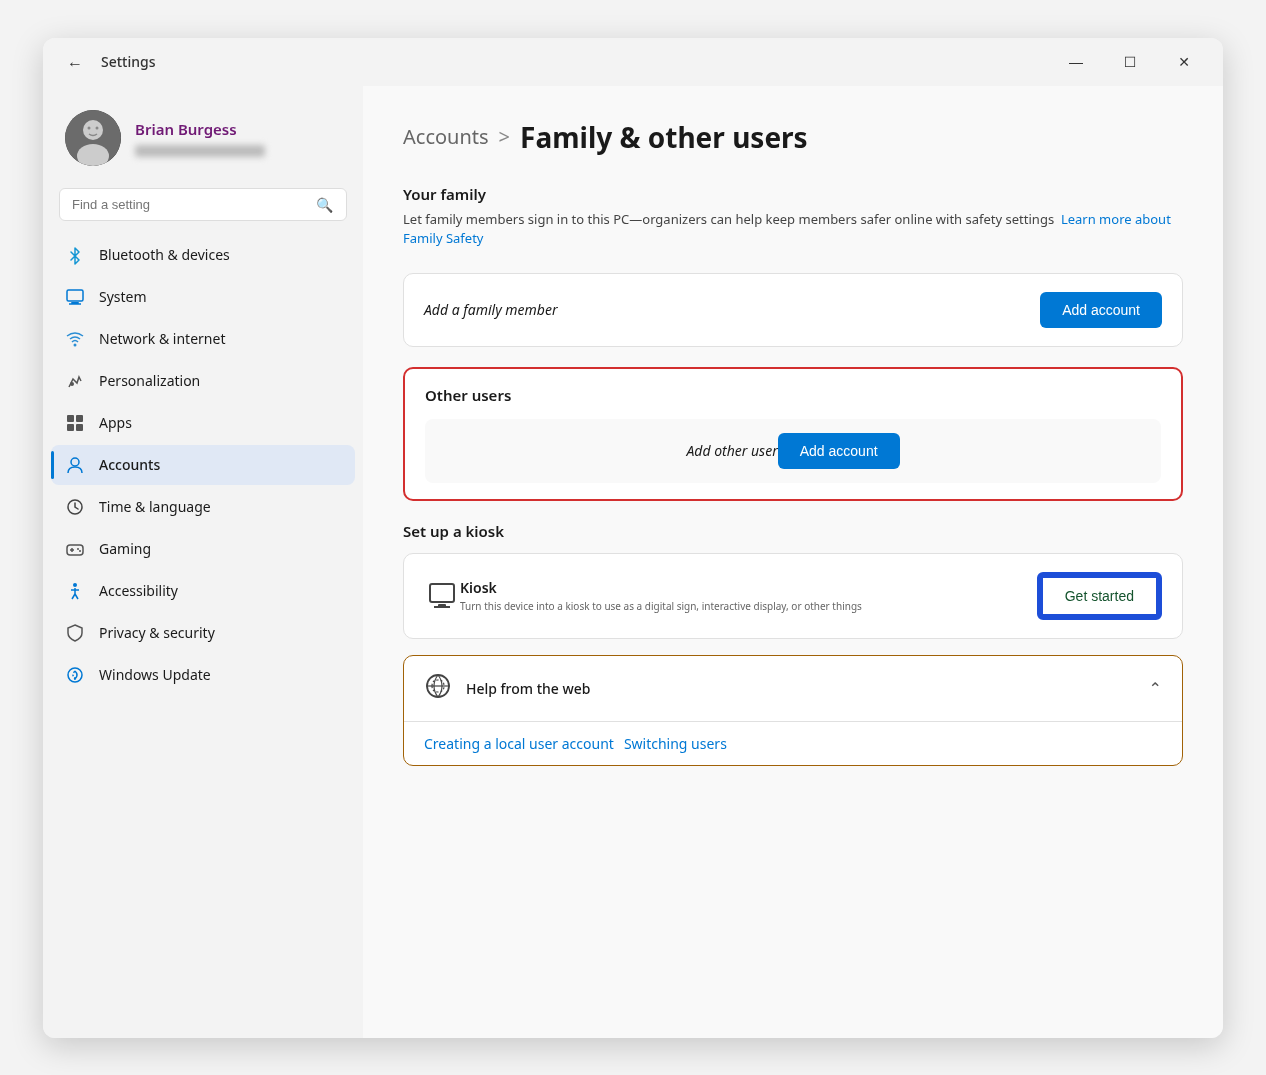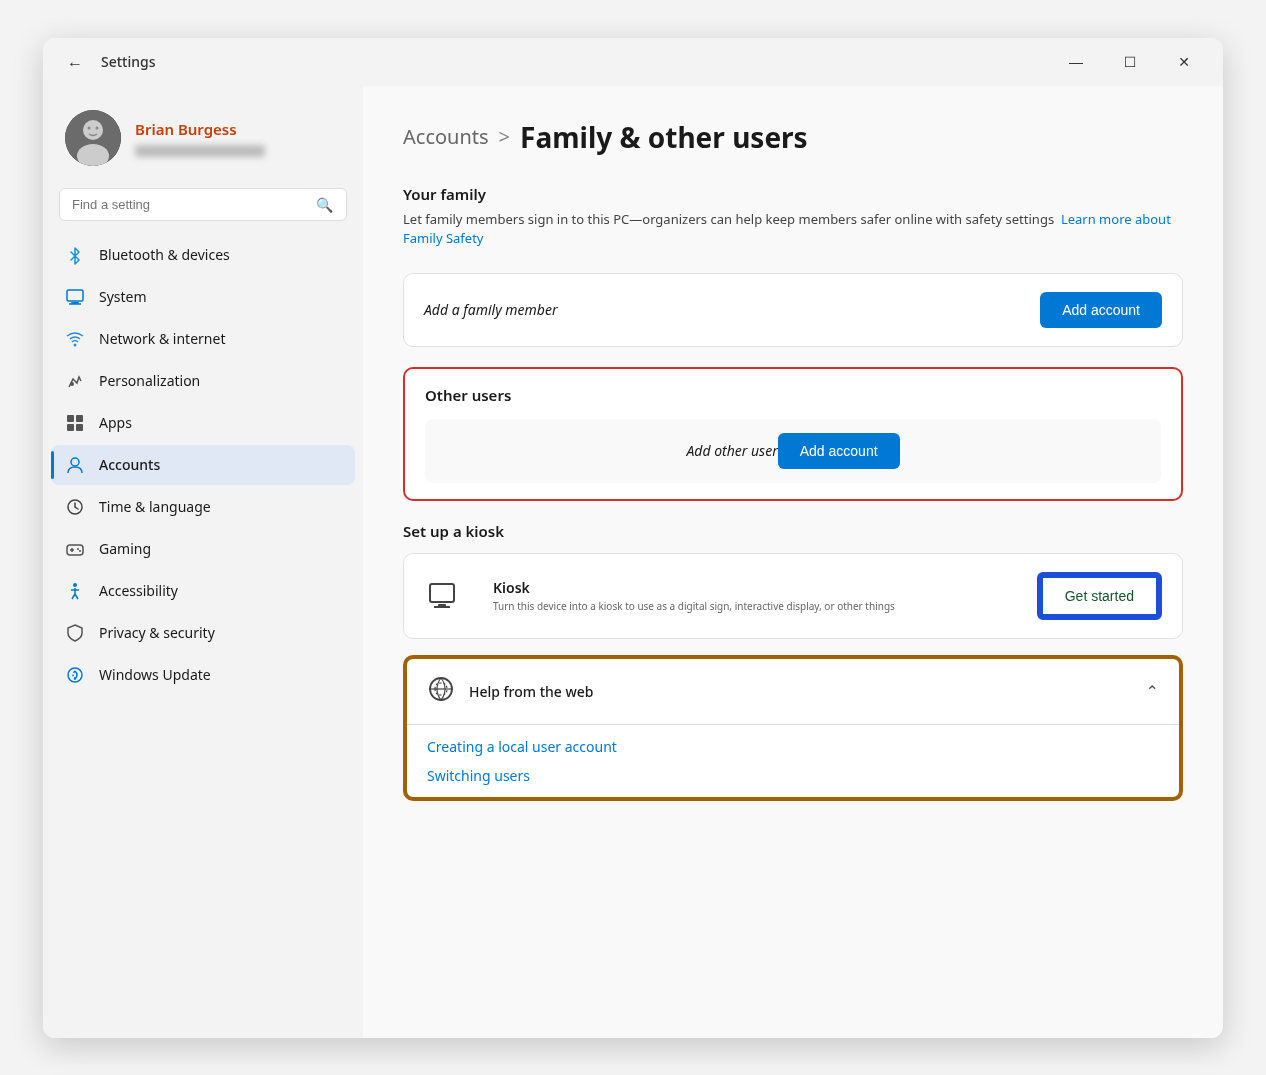--- a/index.html
+++ b/index.html
@@ -102,21 +102,21 @@
       color: #ccc;
     }
     .user-info {
       display: flex;
       flex-direction: column;
       gap: 6px;
     }
     .user-name {
       font-size: 15px;
       font-weight: 600;
-      color: #c2410c;
+      color: #701a75;
     }
     .user-email-blur {
       width: 130px;
       height: 12px;
       background: #bbb;
       border-radius: 3px;
       filter: blur(3px);
     }
     .search-box {
       display: flex;
@@ -282,59 +282,58 @@
     }
     .kiosk-card {
       background: white;
       border-radius: 10px;
       border: 1px solid #e0e0e0;
       margin-bottom: 16px;
     }
     .kiosk-row {
       display: flex;
       align-items: center;
-      gap: 33px;
+      gap: 0;
       padding: 18px 20px;
     }
     .kiosk-icon {
       width: 36px;
       height: 36px;
       display: flex;
       align-items: center;
       justify-content: center;
       color: #444;
       flex-shrink: 0;
     }
     .kiosk-info { flex: 1; }
     .kiosk-info-title { font-size: 14px; font-weight: 600; color: #1a1a1a; }
     .kiosk-info-desc { font-size: 10px; color: #666; margin-top: 2px; line-height: 1.4; }
 
     .help-card {
       background: white;
       border-radius: 10px;
-      border: 4px solid #a16207;
+      border: 1px solid #a16207;
       margin-bottom: 16px;
     }
     .help-header {
       display: flex;
       align-items: center;
       justify-content: space-between;
       padding: 16px 20px;
       cursor: pointer;
     }
     .help-header-left {
       display: flex;
       align-items: center;
       gap: 14px;
     }
     .help-links {
       border-top: 1px solid #e0e0e0;
       padding: 12px 20px;
       display: flex;
-      flex-direction: column;
       gap: 10px;
     }
     .help-link {
       color: #0078d4;
       font-size: 14px;
       cursor: pointer;
       text-decoration: none;
     }
 
     

